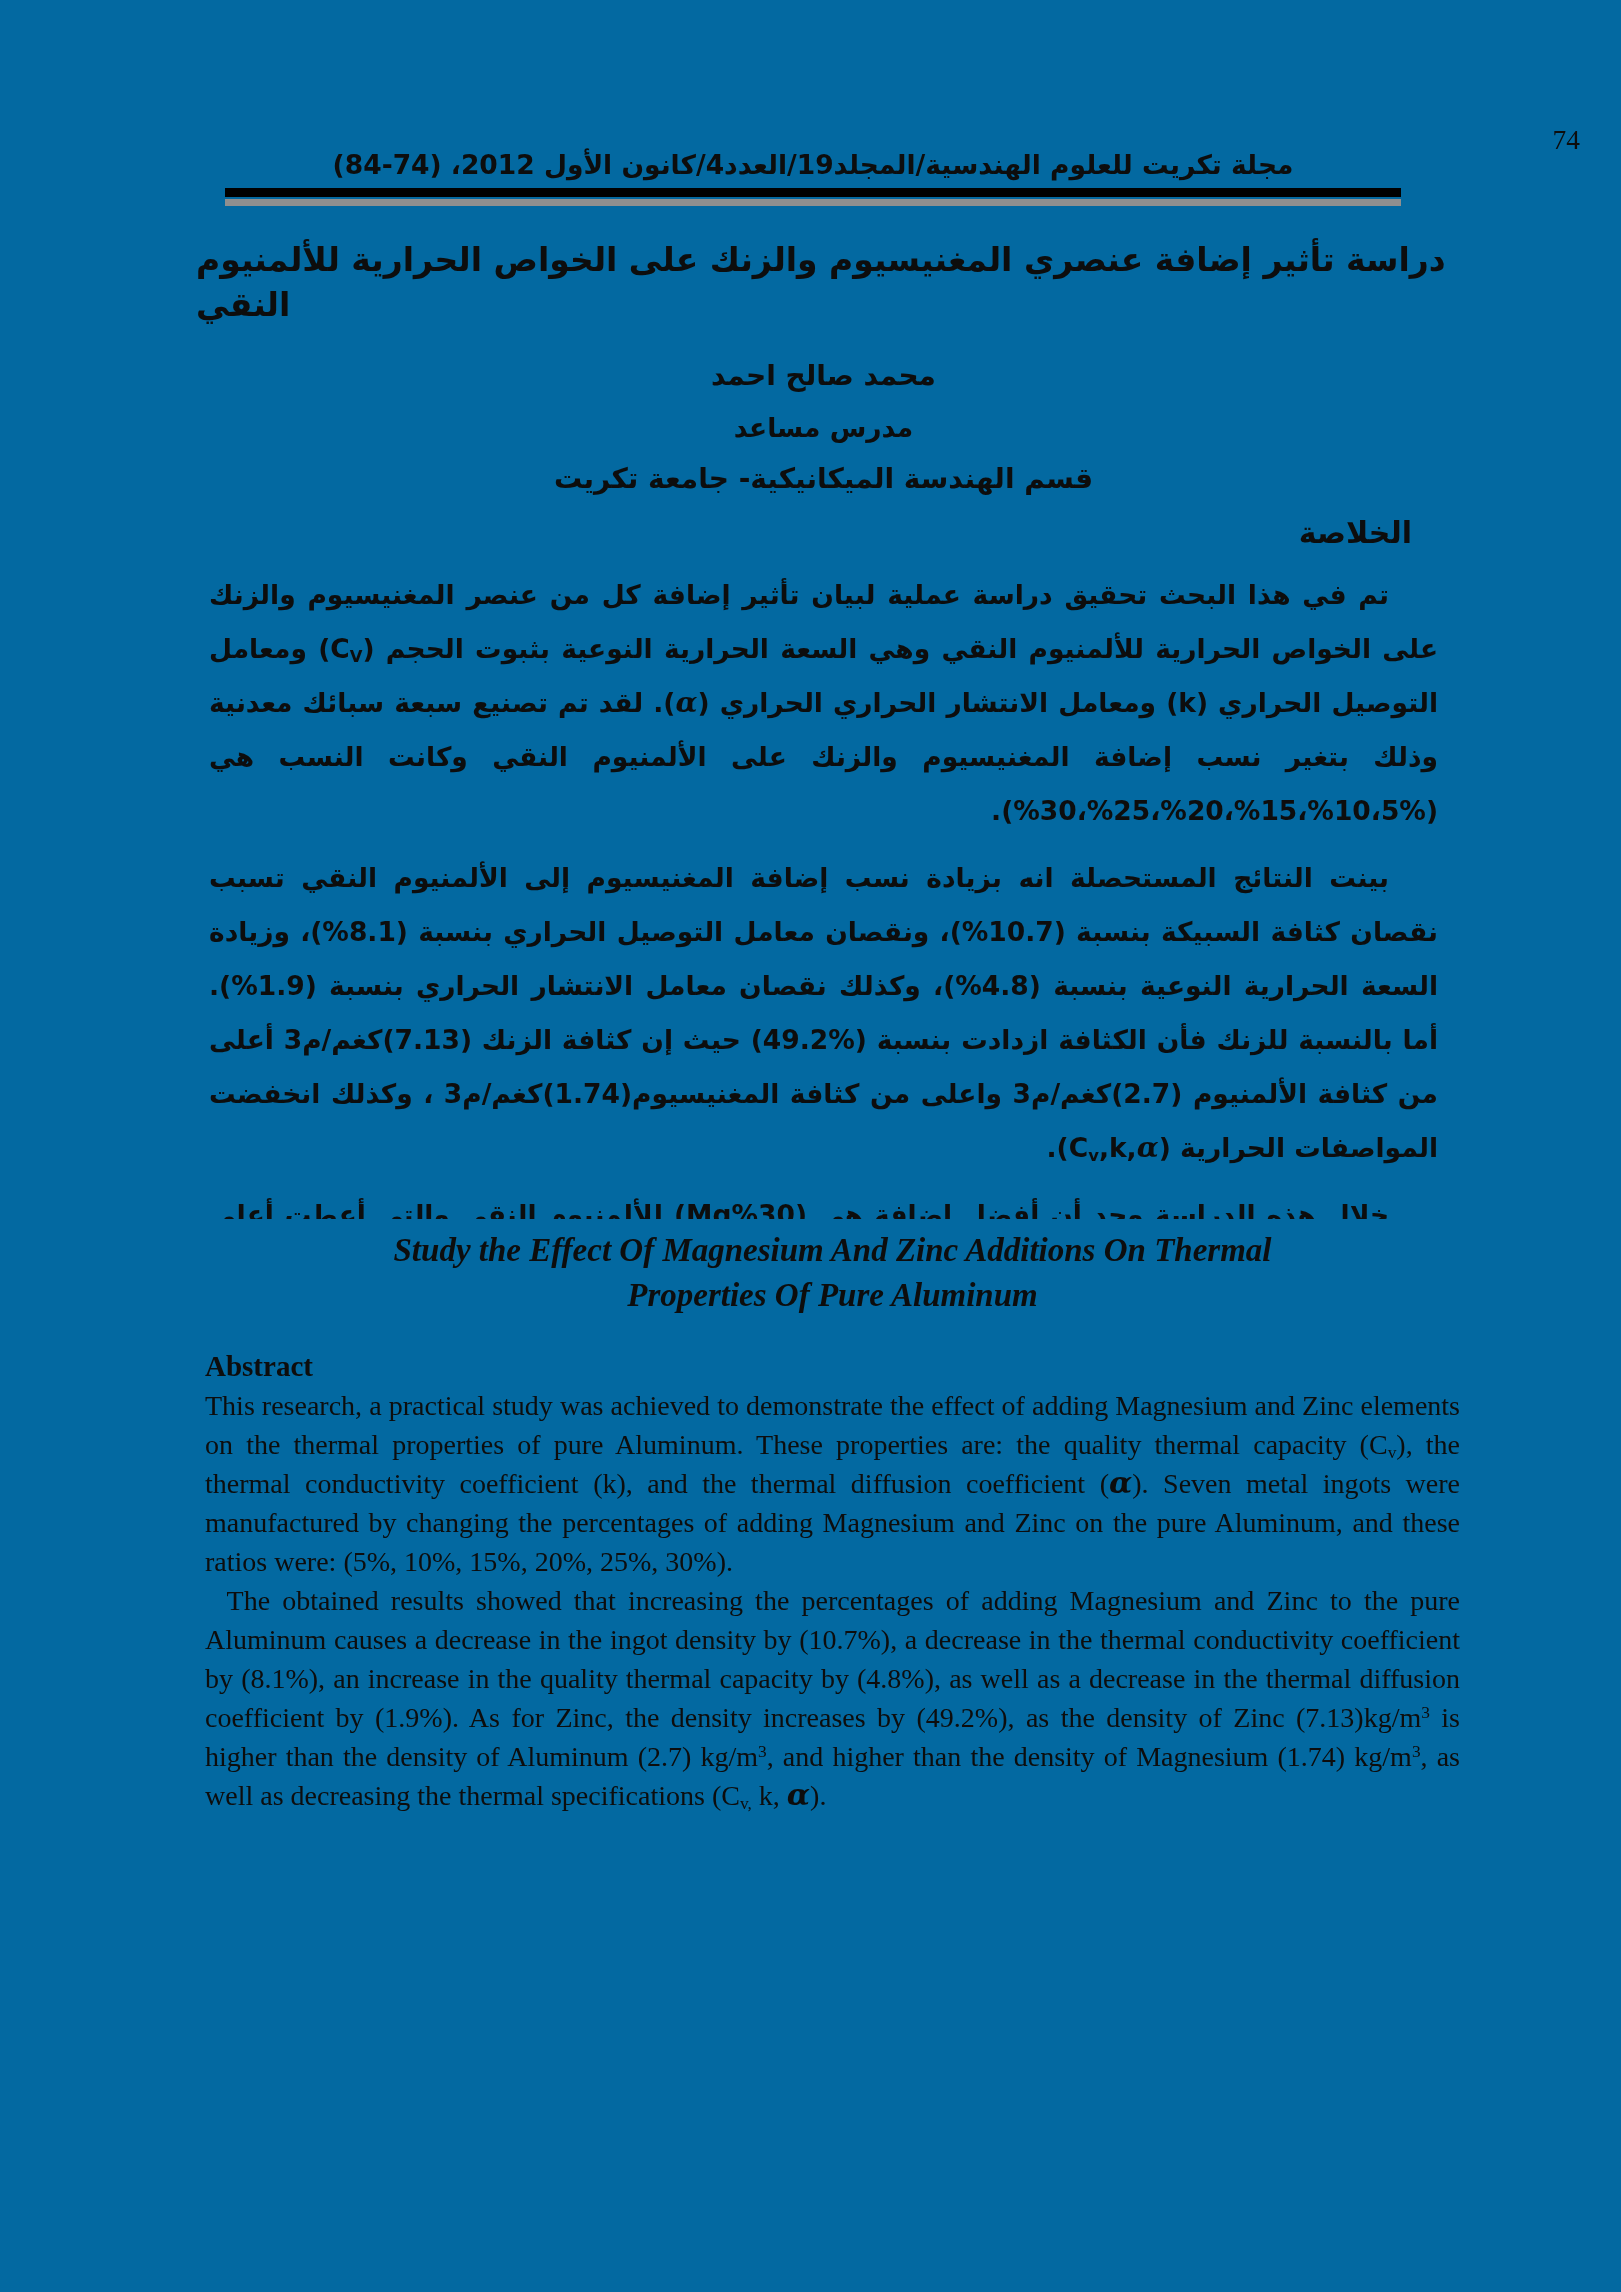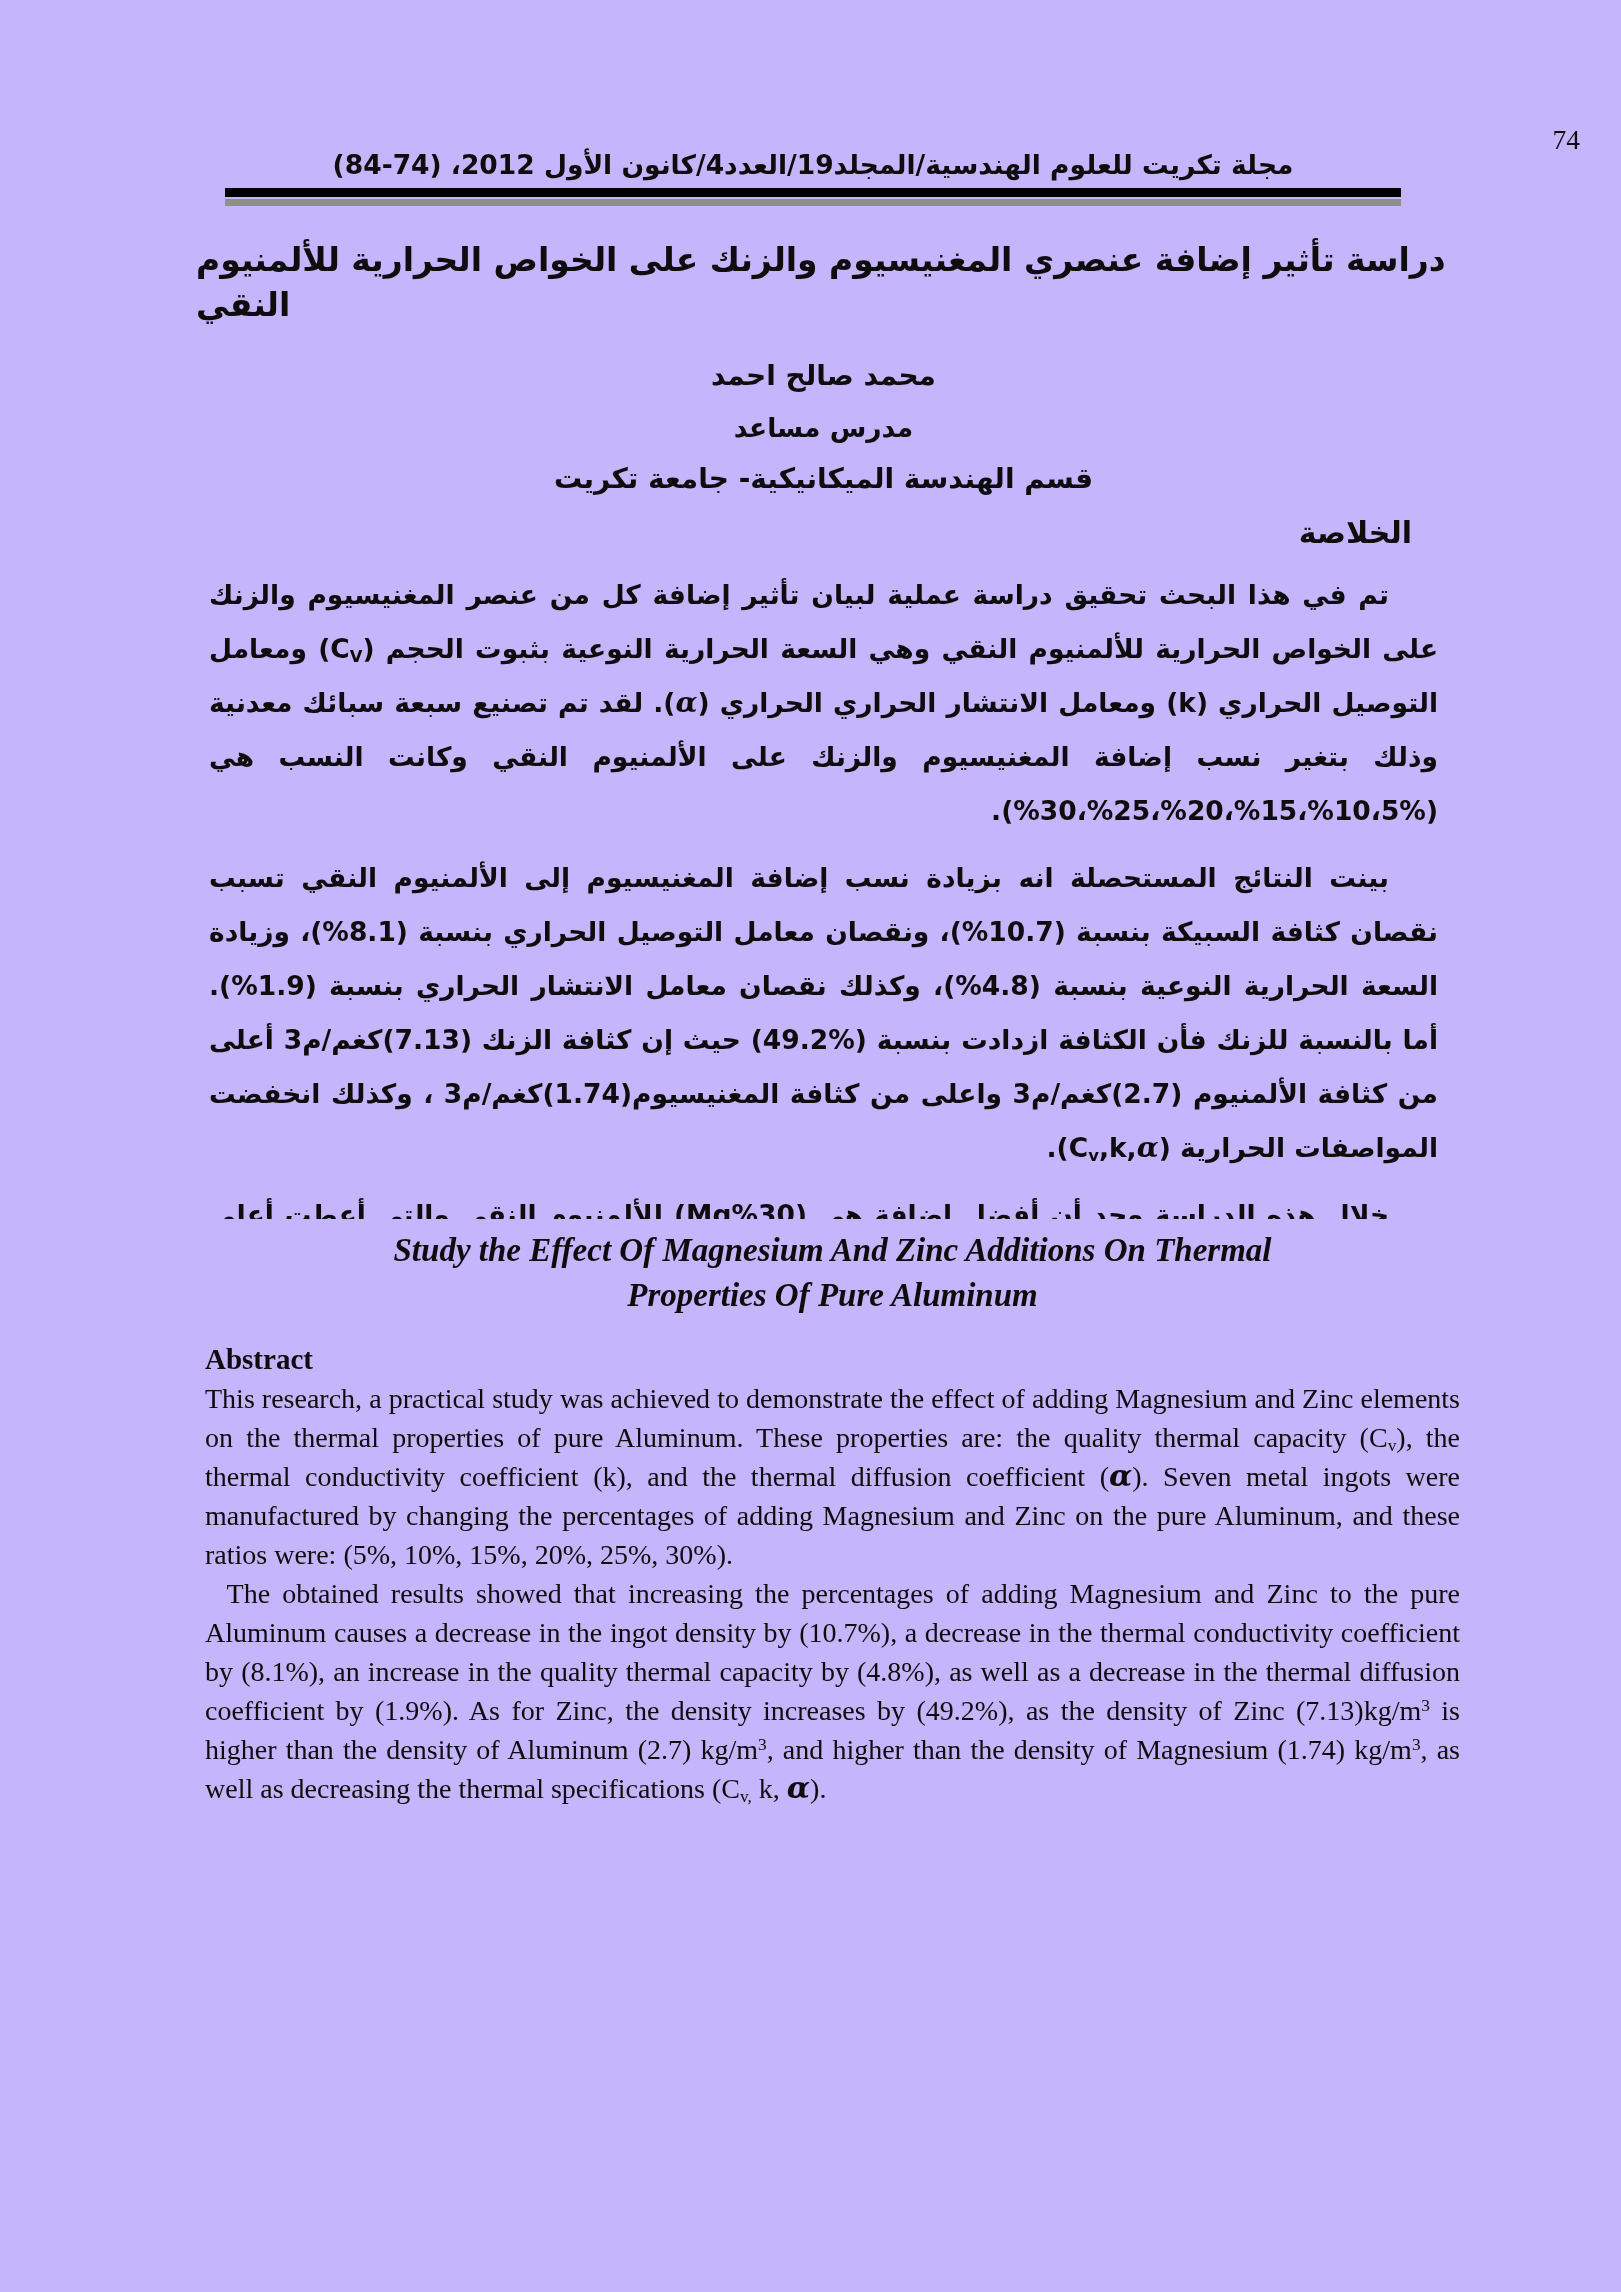--- a/index.html
+++ b/index.html
@@ -1,20 +1,20 @@
 <!DOCTYPE html>
 <html><head>
 <meta charset="utf-8">
 <style>
   html, body { margin: 0; padding: 0; background: #e8e8e8; }
   .page {
     position: relative;
     width: 1621px;
     height: 2293px;
-    background: #c4b5fd;
+    background: #0369a1;
     color: #0d0d0d;
     overflow: hidden;
   }
   
   .pagenum {
     position: absolute;
     top: 125px;
     right: 41px;
     font: 27.4px "Liberation Serif", "DejaVu Serif", serif;
   }
@@ -86,21 +86,21 @@
     top: 1220px;
     left: 205px;
     width: 1255px;
   }
   .en-title {
     margin: 7.8px 0 0 0;
     font: bold italic 33px/45px "Liberation Serif", "DejaVu Serif", serif;
     text-align: center;
   }
   .en-heading {
-    margin: 22px 0 0 0;
+    margin: 29px 0 0 0;
     font: bold 29px/39px "Liberation Serif", "DejaVu Serif", serif;
   }
   .en-p {
     margin: 0;
     font: 28px/39px "Liberation Serif", "DejaVu Serif", serif;
     text-align: justify;
   }
   .en-p.indent { text-indent: 21.6px; }
 
   

